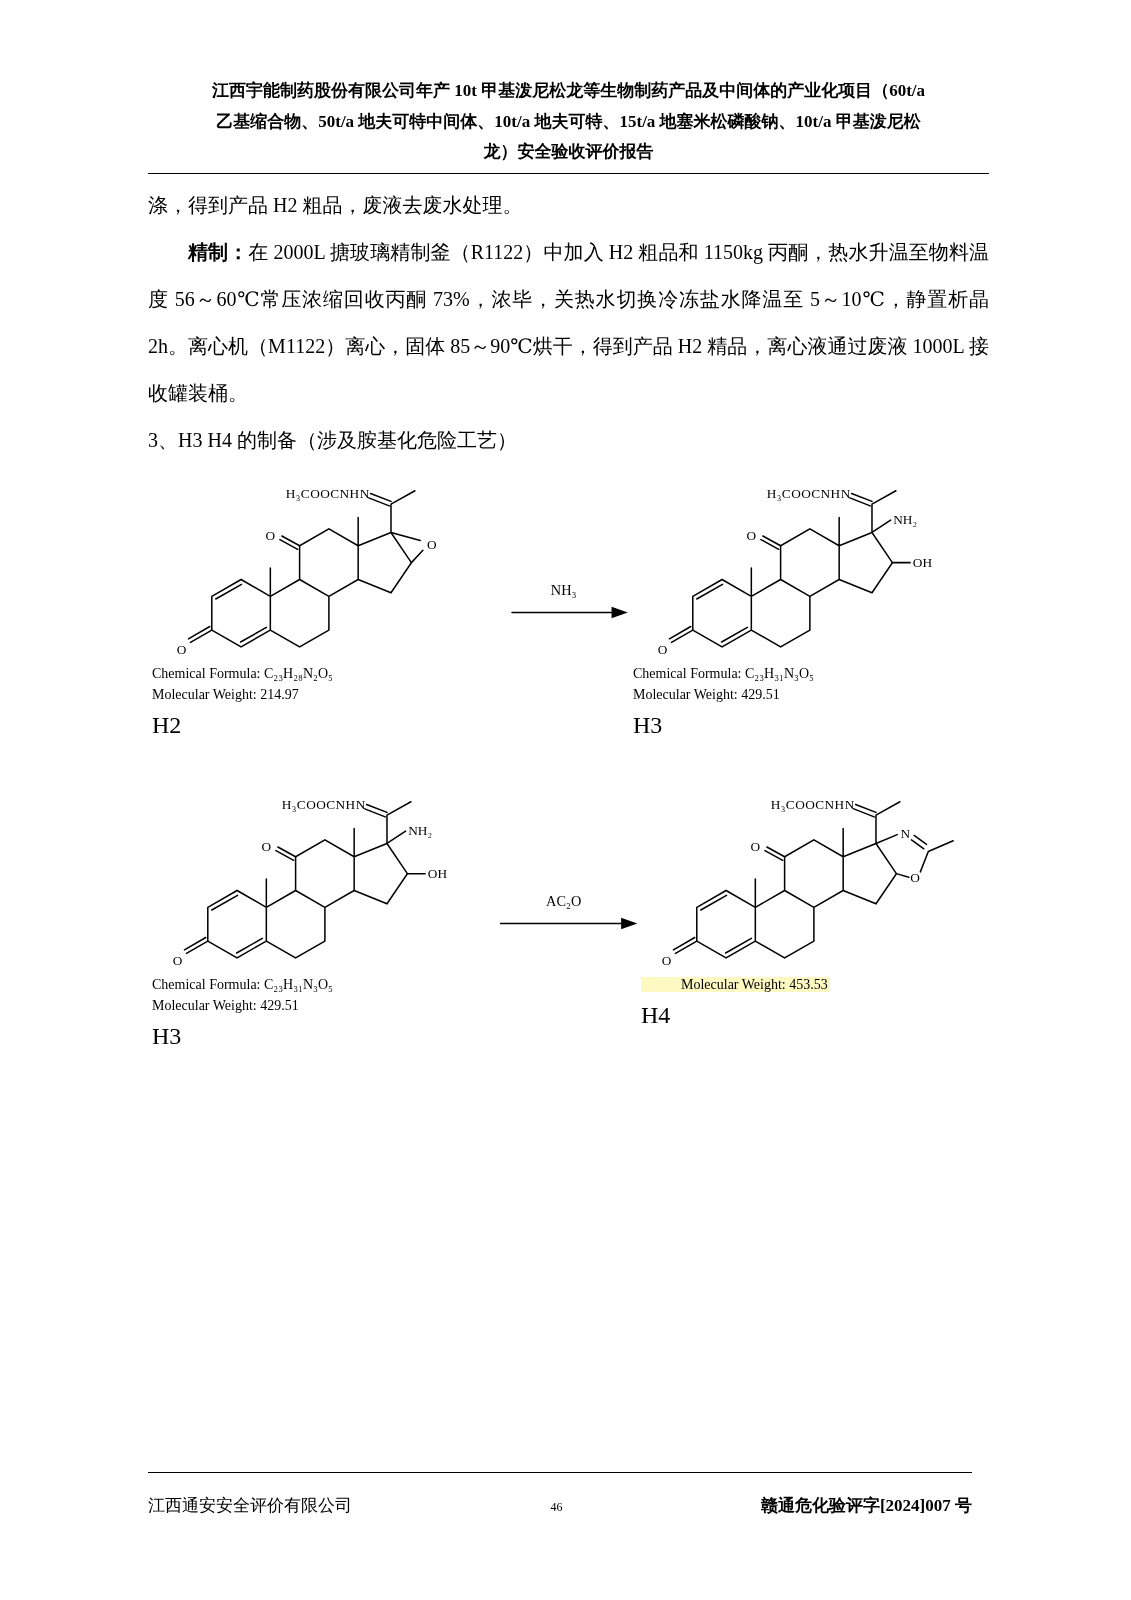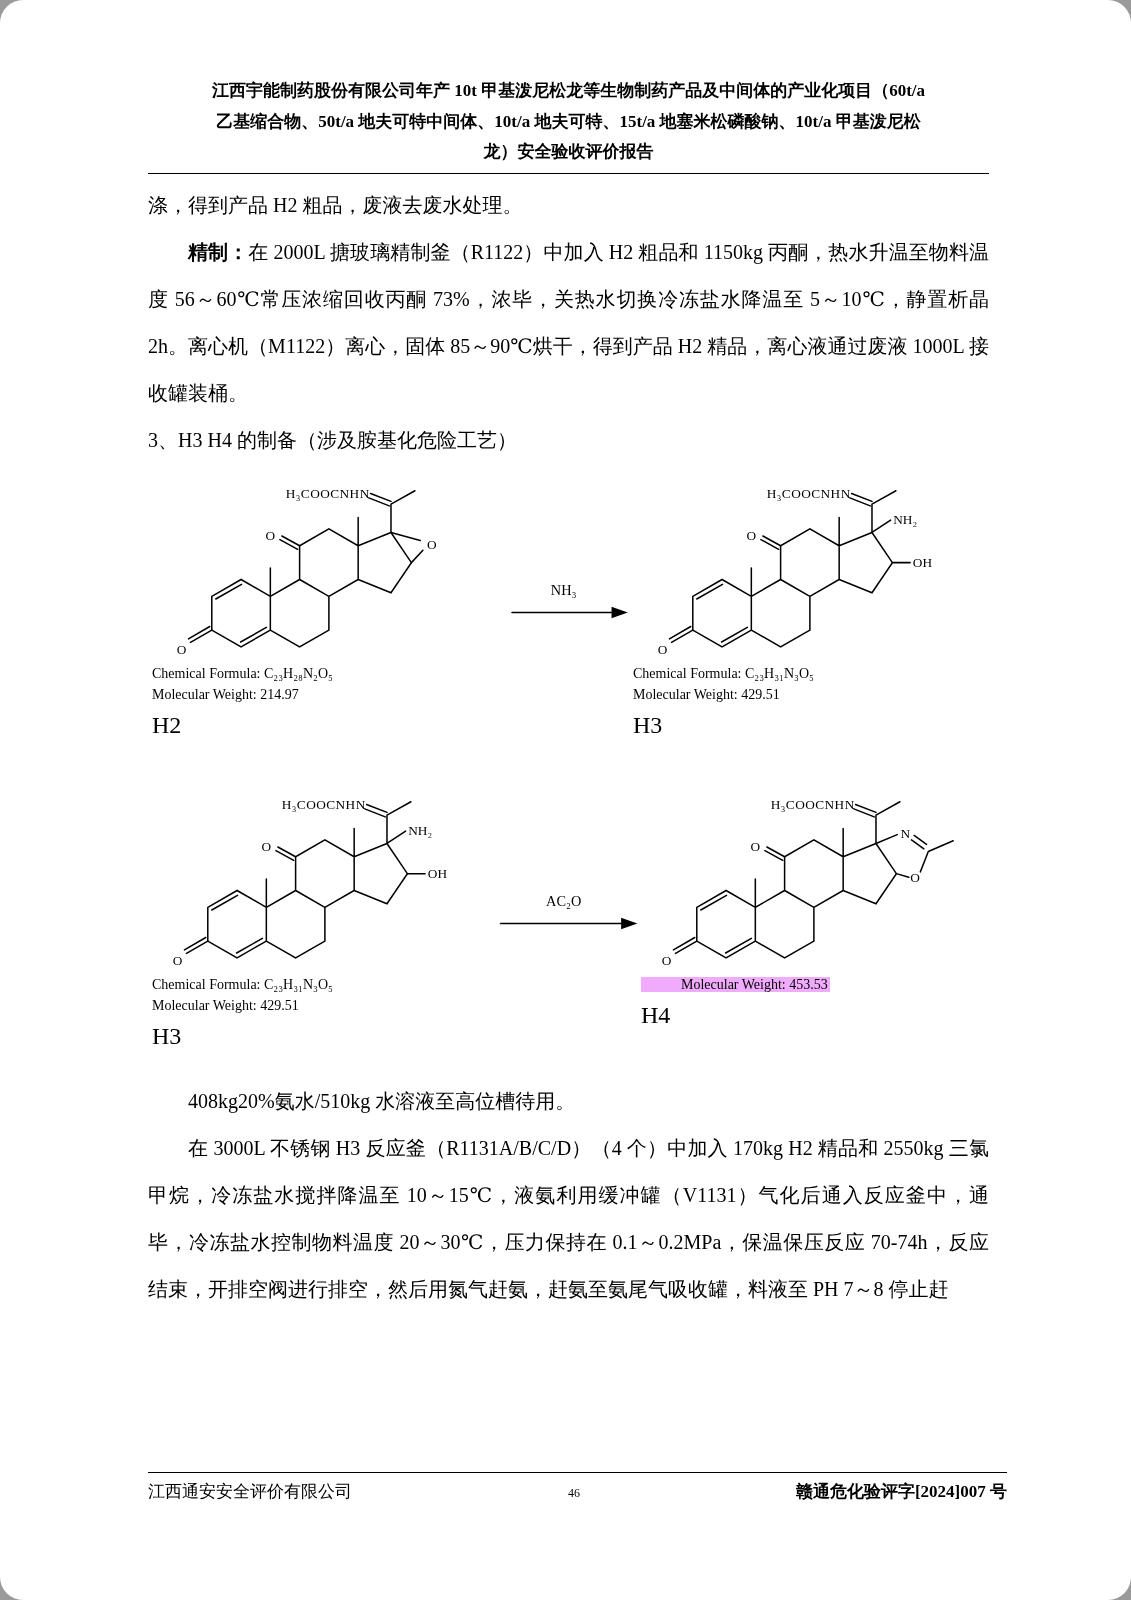--- a/index.html
+++ b/index.html
@@ -1,21 +1,20 @@
 <!DOCTYPE html>
 <html><head>
 <meta charset="utf-8">
 <style>
   * { margin:0; padding:0; box-sizing:border-box; }
   html,body { background:#9a9a9a; }
   .page {
     width:1131px; height:1600px; background:#ffffff; position:relative;
     margin:0 auto; font-family:"Liberation Serif","DejaVu Serif",serif; color:#000;
     overflow:hidden;
-    border-radius:23px;
   }
   .content { padding:76px 142px 0 148px; height:1468px; overflow:hidden; }
   .doc-header {
     text-align:center; font-size:17px; font-weight:bold; line-height:1.8;
     padding-bottom:5px; border-bottom:1.5px solid #000;
   }
   .body-text { font-size:20px; line-height:47px; text-align:justify; }
   .body-text p.indent { text-indent:2em; }
   .mt { margin-top:8px; }
 
@@ -30,22 +29,22 @@
   .atom { font-family:"Liberation Serif","DejaVu Serif",serif; font-size:15px; fill:#000; }
   .chain { font-size:15px; letter-spacing:0.5px; }
   .cap { font-size:14px; line-height:1.5; }
   .mol-name { font-size:24px; margin-top:7px; }
   .hl { padding:0 2px; }
 
   .arrow-block { margin-top:100px; }
   .reagent { font-family:"Liberation Serif","DejaVu Serif",serif; font-size:15px; fill:#000; }
 
   .doc-footer {
-    position:absolute; left:148px; right:124px; top:1472px;
-    border-top:1.5px solid #000; padding-top:7px;
+    position:absolute; left:148px; right:159px; top:1472px;
+    border-top:1.5px solid #000; padding-top:21px;
     display:flex; align-items:baseline; justify-content:space-between;
     font-size:17px;
   }
   .doc-footer .page-num { font-size:12px; }
   .doc-footer .doc-num { font-weight:bold; }
 </style>
 </head>
 <body>
 
 <div class="page">
@@ -135,29 +134,25 @@
         <svg class="mol" viewBox="12 -2 372 206">
           <path class="bond" d="M100,110 L67,129 L67,167 L100,186 L133,167 L133,129 Z M133,167 L166,186 L199,167 L199,129 L166,110 L133,129 M166,110 L166,72 L199,53 L232,72 L232,110 L199,129 M232,72 L269,57 L292,91 L269,125 L232,110 M133,129 L133,97 M232,72 L232,40 M269,57 L269,25 L296,10"></path>
           <path class="bond" d="M100.5,115.5 L71.5,132 M99.5,180.5 L128.5,164 M67,167 L43,181 M64.7,163 L40.7,177 M166,72 L146,61 M163.8,76 L143.8,65 M246,13 L269,22 M244,18 L267,27"></path>
           <path class="bond" d="M269,57 L293,47 M328,66 L319,89 M306,95 L292,91 M328,66 L356,54 M309,53 L323,63 M312,48 L326,58"></path>
           <text class="atom chain" text-anchor="end" x="245" y="18">H₃COOCNHN</text>
           <text class="atom" text-anchor="middle" x="33" y="194">O</text>
           <text class="atom" text-anchor="middle" x="133" y="66">O</text>
           <text class="atom" text-anchor="middle" x="302" y="51">N</text>
           <text class="atom" text-anchor="middle" x="313" y="101">O</text>
         </svg>
-        <div class="cap"><span class="hl" style="background-color: #f0abfc; padding-left: 40px;">Molecular Weight: 453.53</span></div>
+        <div class="cap"><span class="hl" style="background-color: #fef9c3; padding-left: 40px;">Molecular Weight: 453.53</span></div>
         <div class="mol-name">H4</div>
       </div>
     </div>
 
-    <div class="body-text" style="margin-top:28px;">
-      <p class="indent">408kg20%氨水/510kg 水溶液至高位槽待用。</p>
-      <p class="indent">在 3000L 不锈钢 H3 反应釜（R1131A/B/C/D）（4 个）中加入 170kg H2 精品和 2550kg 三氯甲烷，冷冻盐水搅拌降温至 10～15℃，液氨利用缓冲罐（V1131）气化后通入反应釜中，通毕，冷冻盐水控制物料温度 20～30℃，压力保持在 0.1～0.2MPa，保温保压反应 70-74h，反应结束，开排空阀进行排空，然后用氮气赶氨，赶氨至氨尾气吸收罐，料液至 PH 7～8 停止赶</p>
-    </div>
 
   </div>
 
   <div class="doc-footer">
     <span>江西通安安全评价有限公司</span>
     <span class="page-num">46</span>
     <span class="doc-num">赣通危化验评字[2024]007 号</span>
   </div>
 </div>
 

